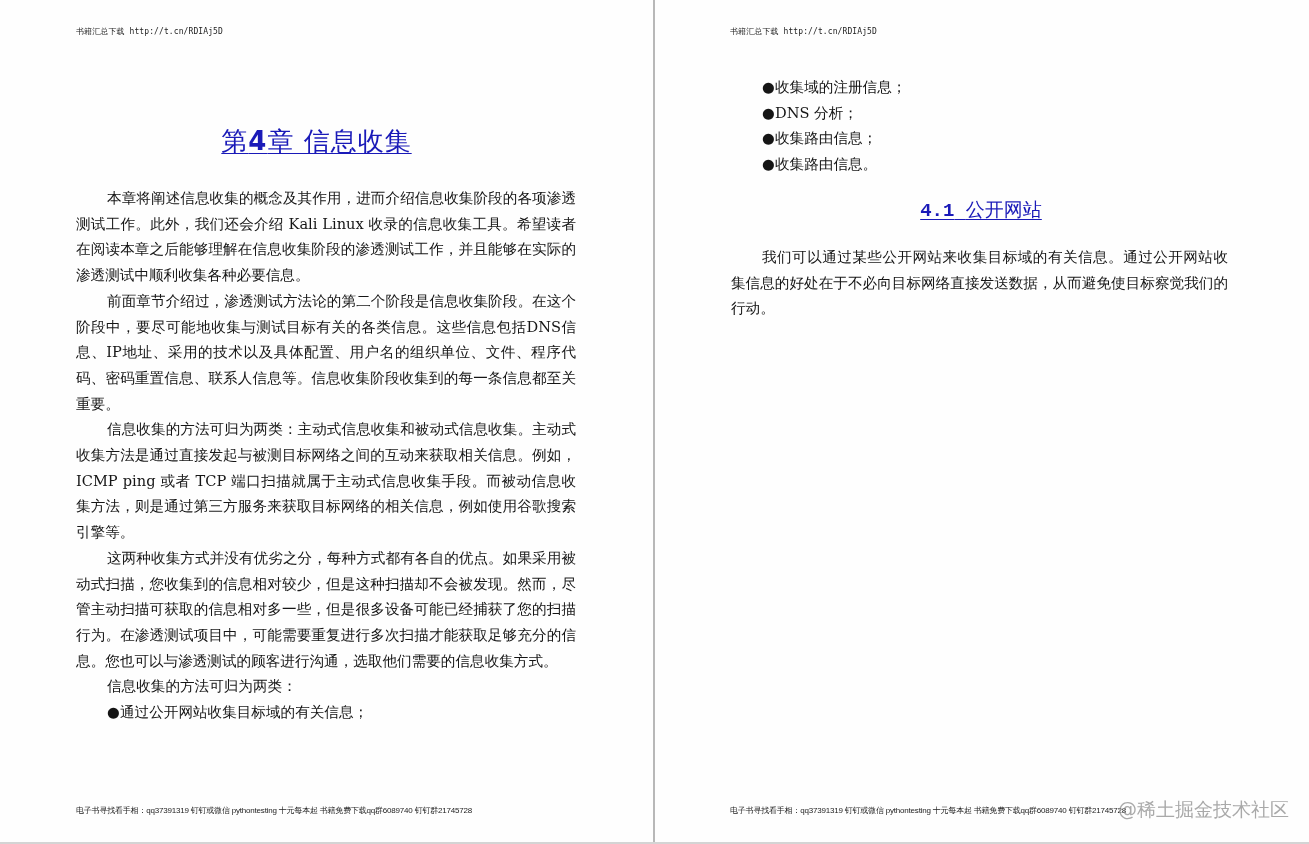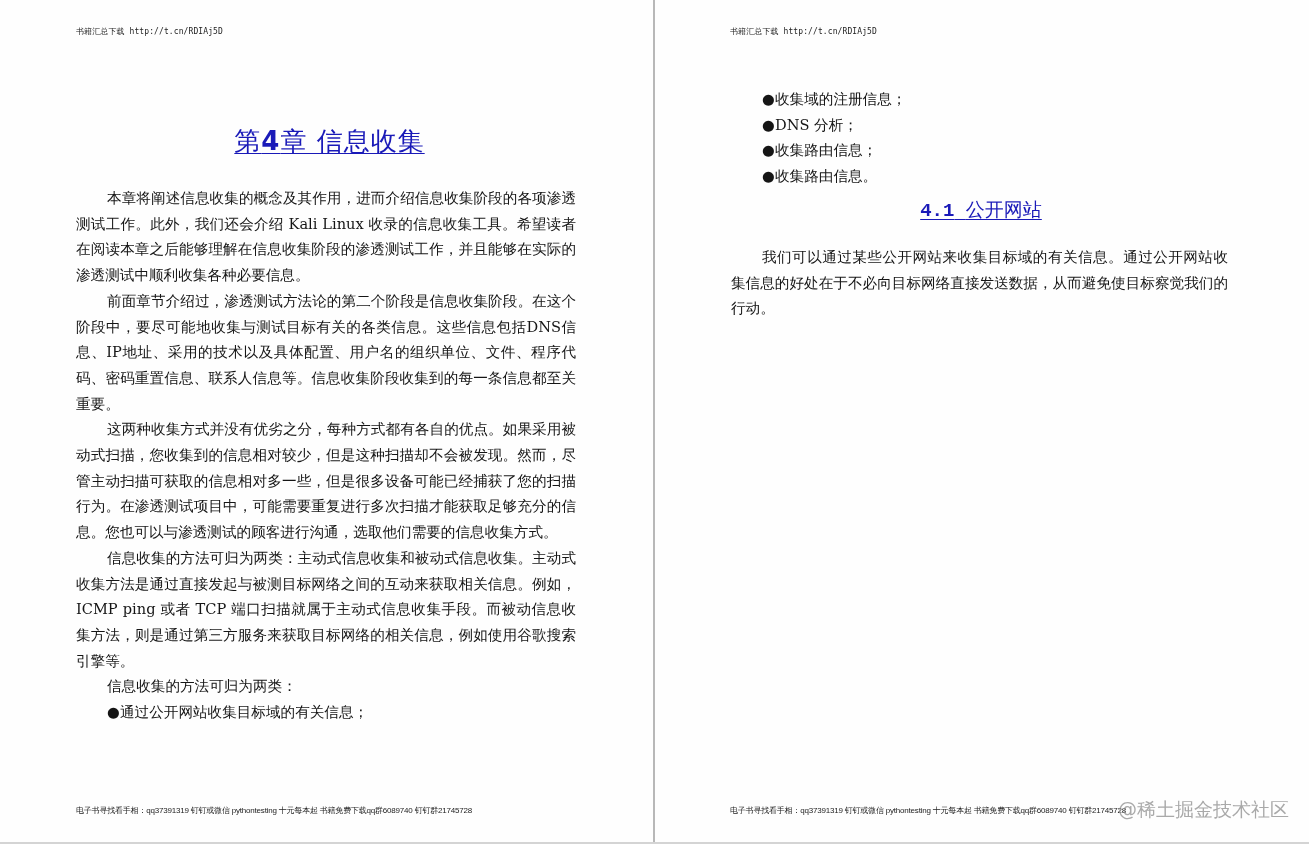--- a/index.html
+++ b/index.html
@@ -26,35 +26,35 @@
     position: absolute; top: 26px; font-size: 8px; letter-spacing: 0.1px;
     font-family: "DejaVu Sans Mono", "Liberation Mono", monospace; color: #222;
     white-space: nowrap;
   }
   .footer {
     position: absolute; top: 805px; font-size: 8px; color: #222;
     font-family: Liberation Sans, sans-serif;
     white-space: nowrap; letter-spacing: -0.2px;
   }
   .chapter-title {
-    position: absolute; left: 17px; width: 625px; top: 124px; text-align: center;
+    position: absolute; left: 4px; width: 625px; top: 124px; text-align: center;
     font-size: 26px; color: #1a1ab8; text-decoration: underline;
     text-decoration-thickness: 1px; text-underline-offset: 3px;
     font-family: "DejaVu Sans", "Liberation Sans", sans-serif; letter-spacing: 1px;
   }
   .chapter-title b { font-weight: bold; }
   .body-text {
     position: absolute; font-size: 14.6px; line-height: 25.7px; color: #151515;
     font-family: "DejaVu Serif", "Liberation Serif", serif;
   }
   .body-text p { margin: 0; text-indent: 31px; text-align: justify; }
   .body-text .bullet { text-indent: 31px; }
   .bullet-dot { display: inline-block; width: 13px; text-indent: 0; }
   #left-body { left: 76px; top: 185px; width: 500px; }
-  #right-bullets { left: 731px; top: 74px; width: 500px; margin-top: 12px; }
+  #right-bullets { left: 731px; top: 74px; width: 500px; }
   .section-title {
     position: absolute; left: 731px; width: 500px; top: 197px; text-align: center;
     font-size: 19px; color: #1a1ab8; text-decoration: underline;
     text-underline-offset: 3px; font-family: Liberation Mono, monospace;
   }
   #right-body { left: 731px; top: 244px; width: 497px; }
   .watermark {
     position: absolute; left: 1118px; top: 797px; font-size: 19px;
     color: rgba(140,140,140,0.75); font-family: "DejaVu Sans", "Liberation Sans", sans-serif;
     white-space: nowrap;
@@ -66,22 +66,22 @@
 <div class="page" id="page-left">
   <div class="header" style="left:76px;">书籍汇总下载 http://t.cn/RDIAj5D</div>
 
   <div class="chapter-title">
     <span>第</span><b>4</b><span>章 信息收集</span>
   </div>
 
   <div class="body-text" id="left-body">
     <p>本章将阐述信息收集的概念及其作用，进而介绍信息收集阶段的各项渗透测试工作。此外，我们还会介绍 Kali Linux 收录的信息收集工具。希望读者在阅读本章之后能够理解在信息收集阶段的渗透测试工作，并且能够在实际的渗透测试中顺利收集各种必要信息。</p>
     <p>前面章节介绍过，渗透测试方法论的第二个阶段是信息收集阶段。在这个阶段中，要尽可能地收集与测试目标有关的各类信息。这些信息包括DNS信息、IP地址、采用的技术以及具体配置、用户名的组织单位、文件、程序代码、密码重置信息、联系人信息等。信息收集阶段收集到的每一条信息都至关重要。</p>
+    <p>信息收集的方法可归为两类：主动式信息收集和被动式信息收集。主动式收集方法是通过直接发起与被测目标网络之间的互动来获取相关信息。例如，ICMP ping 或者 TCP 端口扫描就属于主动式信息收集手段。而被动信息收集方法，则是通过第三方服务来获取目标网络的相关信息，例如使用谷歌搜索引擎等。</p>
     <p>这两种收集方式并没有优劣之分，每种方式都有各自的优点。如果采用被动式扫描，您收集到的信息相对较少，但是这种扫描却不会被发现。然而，尽管主动扫描可获取的信息相对多一些，但是很多设备可能已经捕获了您的扫描行为。在渗透测试项目中，可能需要重复进行多次扫描才能获取足够充分的信息。您也可以与渗透测试的顾客进行沟通，选取他们需要的信息收集方式。</p>
-    <p>信息收集的方法可归为两类：主动式信息收集和被动式信息收集。主动式收集方法是通过直接发起与被测目标网络之间的互动来获取相关信息。例如，ICMP ping 或者 TCP 端口扫描就属于主动式信息收集手段。而被动信息收集方法，则是通过第三方服务来获取目标网络的相关信息，例如使用谷歌搜索引擎等。</p>
     <p>信息收集的方法可归为两类：</p>
     <p class="bullet"><span class="bullet-dot">●</span><span>通过公开网站收集目标域的有关信息；</span></p>
   </div>
 
   <div class="footer" style="left:76px;">电子书寻找看手相：qq37391319 钉钉或微信 pythontesting 十元每本起 书籍免费下载qq群6089740 钉钉群21745728</div>
 </div>
 
 <div class="divider"></div>
 
 <div class="page" id="page-right">

